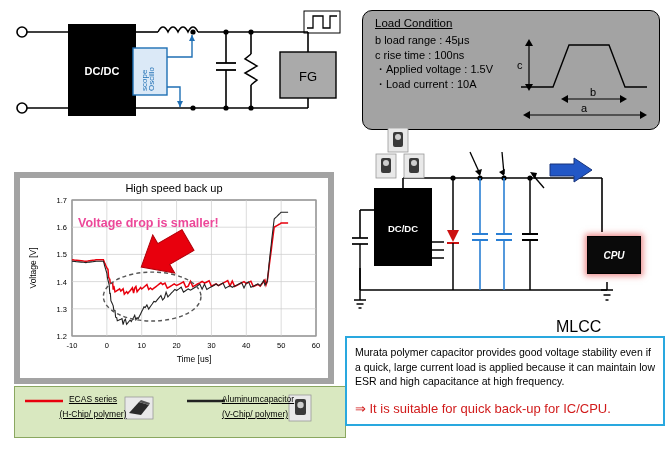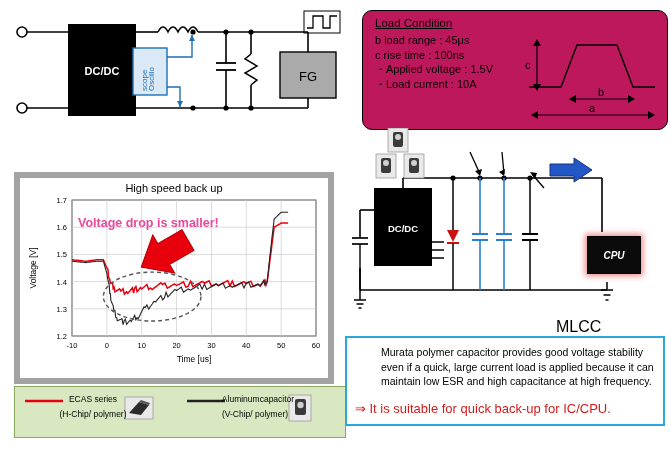--- a/index.html
+++ b/index.html
@@ -16,22 +16,21 @@
   }
   .abs { position: absolute; }
 
   
   #circuit-top { left: 8px; top: 8px; width: 345px; height: 125px; }
 
   
   #load-condition {
     left: 362px; top: 10px; width: 296px; height: 118px;
     border: 1.5px solid #000; border-radius: 10px;
-    background: #be185d;
-    padding-left: 8px;
+    background: #a3a3a3;
   }
   #load-condition .lc-title {
     position: absolute; left: 12px; top: 6px;
     font-size: 11.5px; text-decoration: underline; color: #000;
   }
   #load-condition .lc-lines {
     position: absolute; left: 12px; top: 22px;
     font-size: 11px; line-height: 14.5px; color: #000;
   }
   #load-condition .lc-wave { position: absolute; right: 6px; top: 14px; }
@@ -49,21 +48,21 @@
     position: absolute; left: 58px; top: 38px;
     font-size: 12.5px; font-weight: bold; color: #ec4899;
     white-space: nowrap;
   }
 
   
   #legend {
     left: 14px; top: 386px; width: 330px; height: 50px;
     background: #d9e8c0; border: 1px solid #8aa760;
   }
-  .legend-cell { position: absolute; font-size: 8.5px; color: #000; text-align: center; }
+  .legend-cell { position: absolute; font-size: 8.5px; color: #000; text-align: center; text-decoration: underline; }
 
   
   #circuit-right { left: 352px; top: 150px; width: 310px; height: 190px; }
   #mlcc-label {
     position: absolute; left: 556px; top: 318px;
     font-size: 16px; color: #000;
   }
   #cpu-chip {
     position: absolute; left: 587px; top: 236px; width: 52px; height: 36px;
     background: #0a0a0a; border: 1px solid #000;
@@ -72,21 +71,21 @@
     box-shadow: 0 0 6px 2px rgba(220,40,40,0.55);
   }
 
   
   #conclusion {
     left: 345px; top: 336px; width: 316px; height: 86px;
     border: 2px solid #29a8df; background: #fff;
   }
   #conclusion .c-text {
     position: absolute; left: 8px; top: 7px; right: 7px;
-    font-size: 10.5px; line-height: 14.5px; color: #000; margin-left: 26px;
+    font-size: 10.5px; line-height: 14.5px; color: #000;
   }
   #conclusion .c-result {
     position: absolute; left: 8px; bottom: 8px; right: 7px;
     font-size: 13px; color: #d11b1b; font-weight: normal;
   }
   svg text { font-family: "Liberation Sans", sans-serif; }
 </style>
 </head>
 <body>
 

